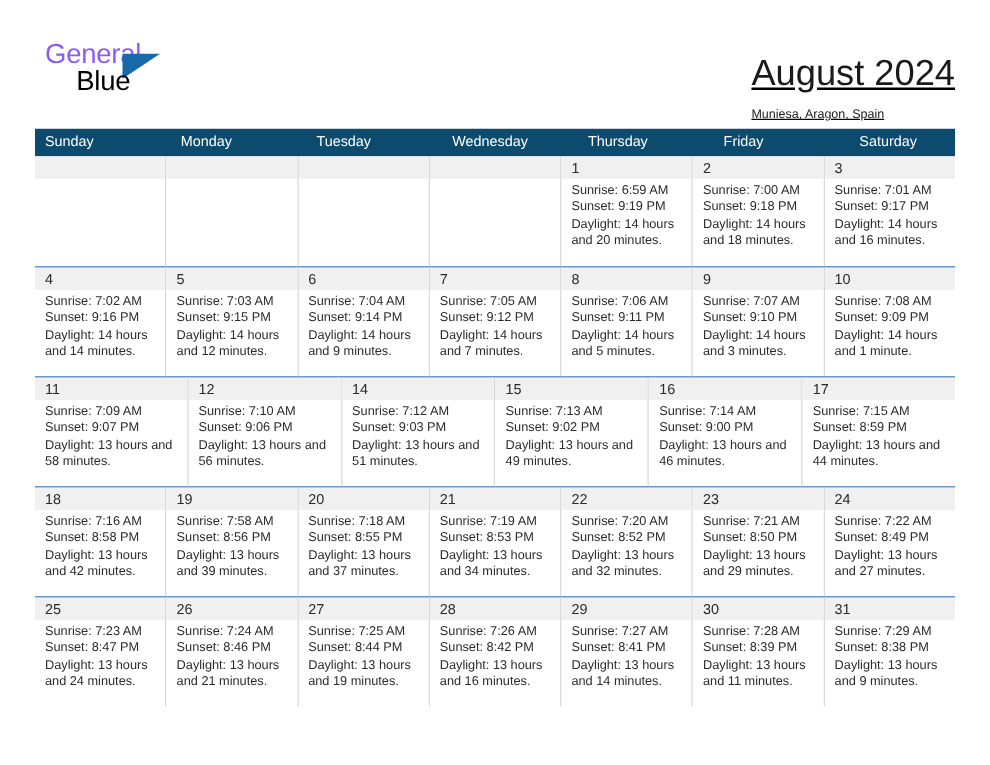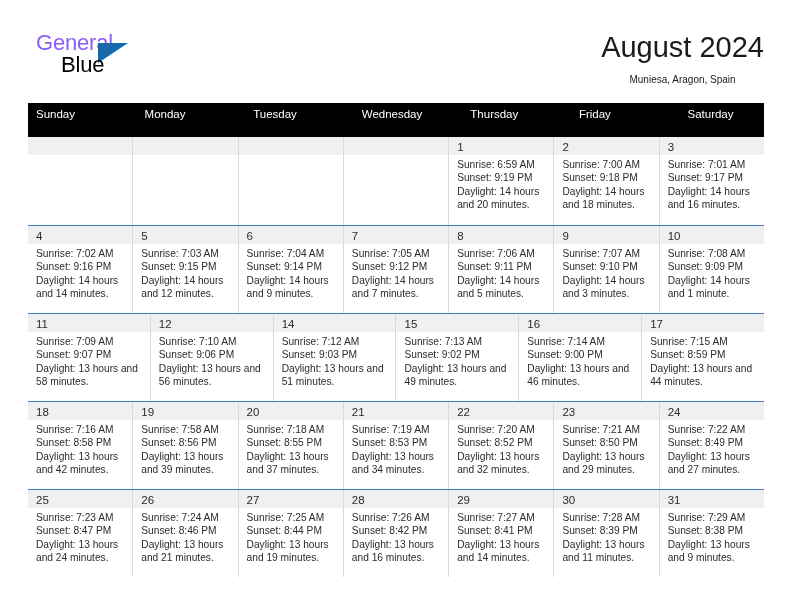--- a/index.html
+++ b/index.html
@@ -63,22 +63,23 @@
     top: 13px;
     width: 0;
     height: 0;
     border-left: 30px solid #1769aa;
     border-bottom: 20px solid transparent;
   }
 
   .title-block {
     position: absolute;
     right: 0;
-    top: 4px;
-    text-align: center;
+    top: 16px;
+    text-align: left;
+    text-decoration: underline;
   }
   .cal-title {
     font-size: 29px;
     line-height: 34px;
     color: #1a1a1a;
     font-weight: normal;
     margin: 0;
     white-space: nowrap;
   }
   .cal-subtitle {
@@ -92,22 +93,22 @@
   
   .calendar {
     position: absolute;
     left: 28px;
     top: 103px;
     width: 736px;
   }
 
   .weekday-row {
     display: flex;
-    background: #000000;
-    height: 34px;
+    background: #0c4a6e;
+    height: 22px;
     gap: 24px;
   }
   .weekday-cell {
     flex: 1 1 0;
     color: #ffffff;
     font-size: 11.5px;
     line-height: 22px;
     padding-left: 8px;
     box-sizing: border-box;
     white-space: nowrap;

